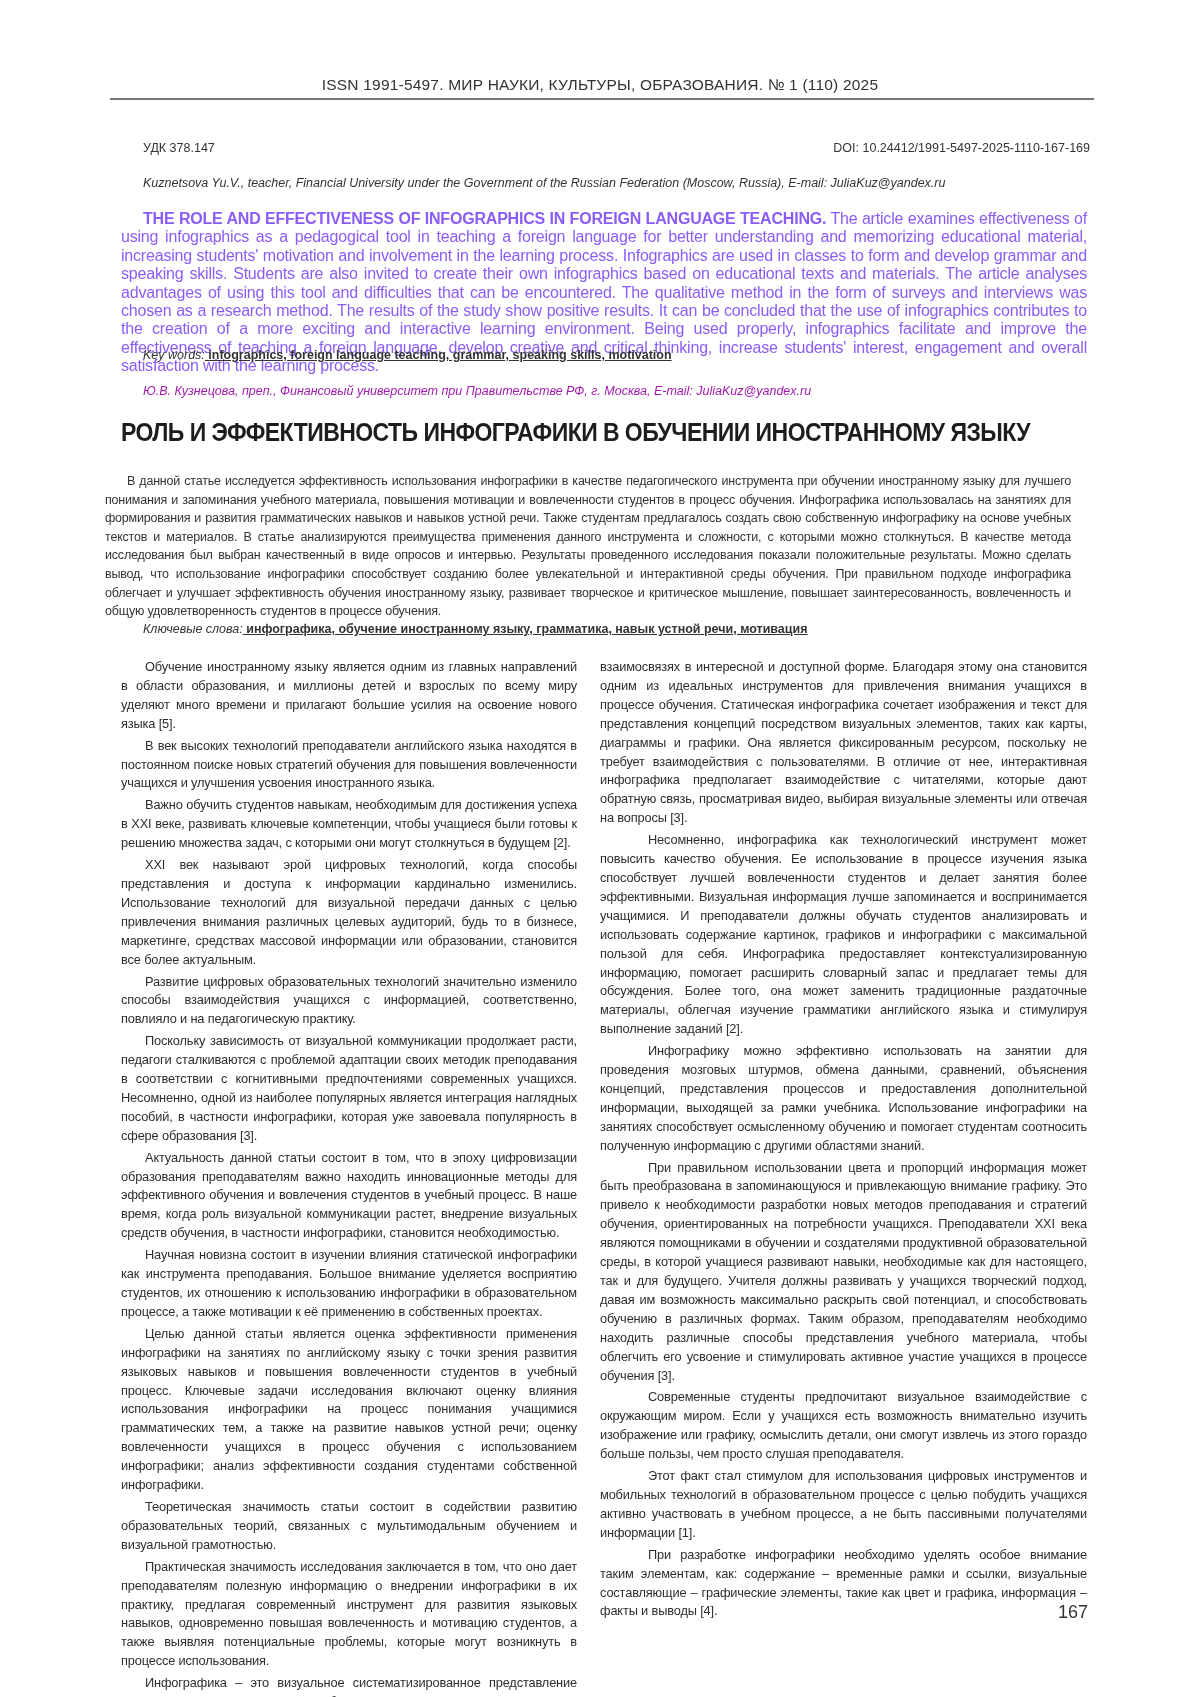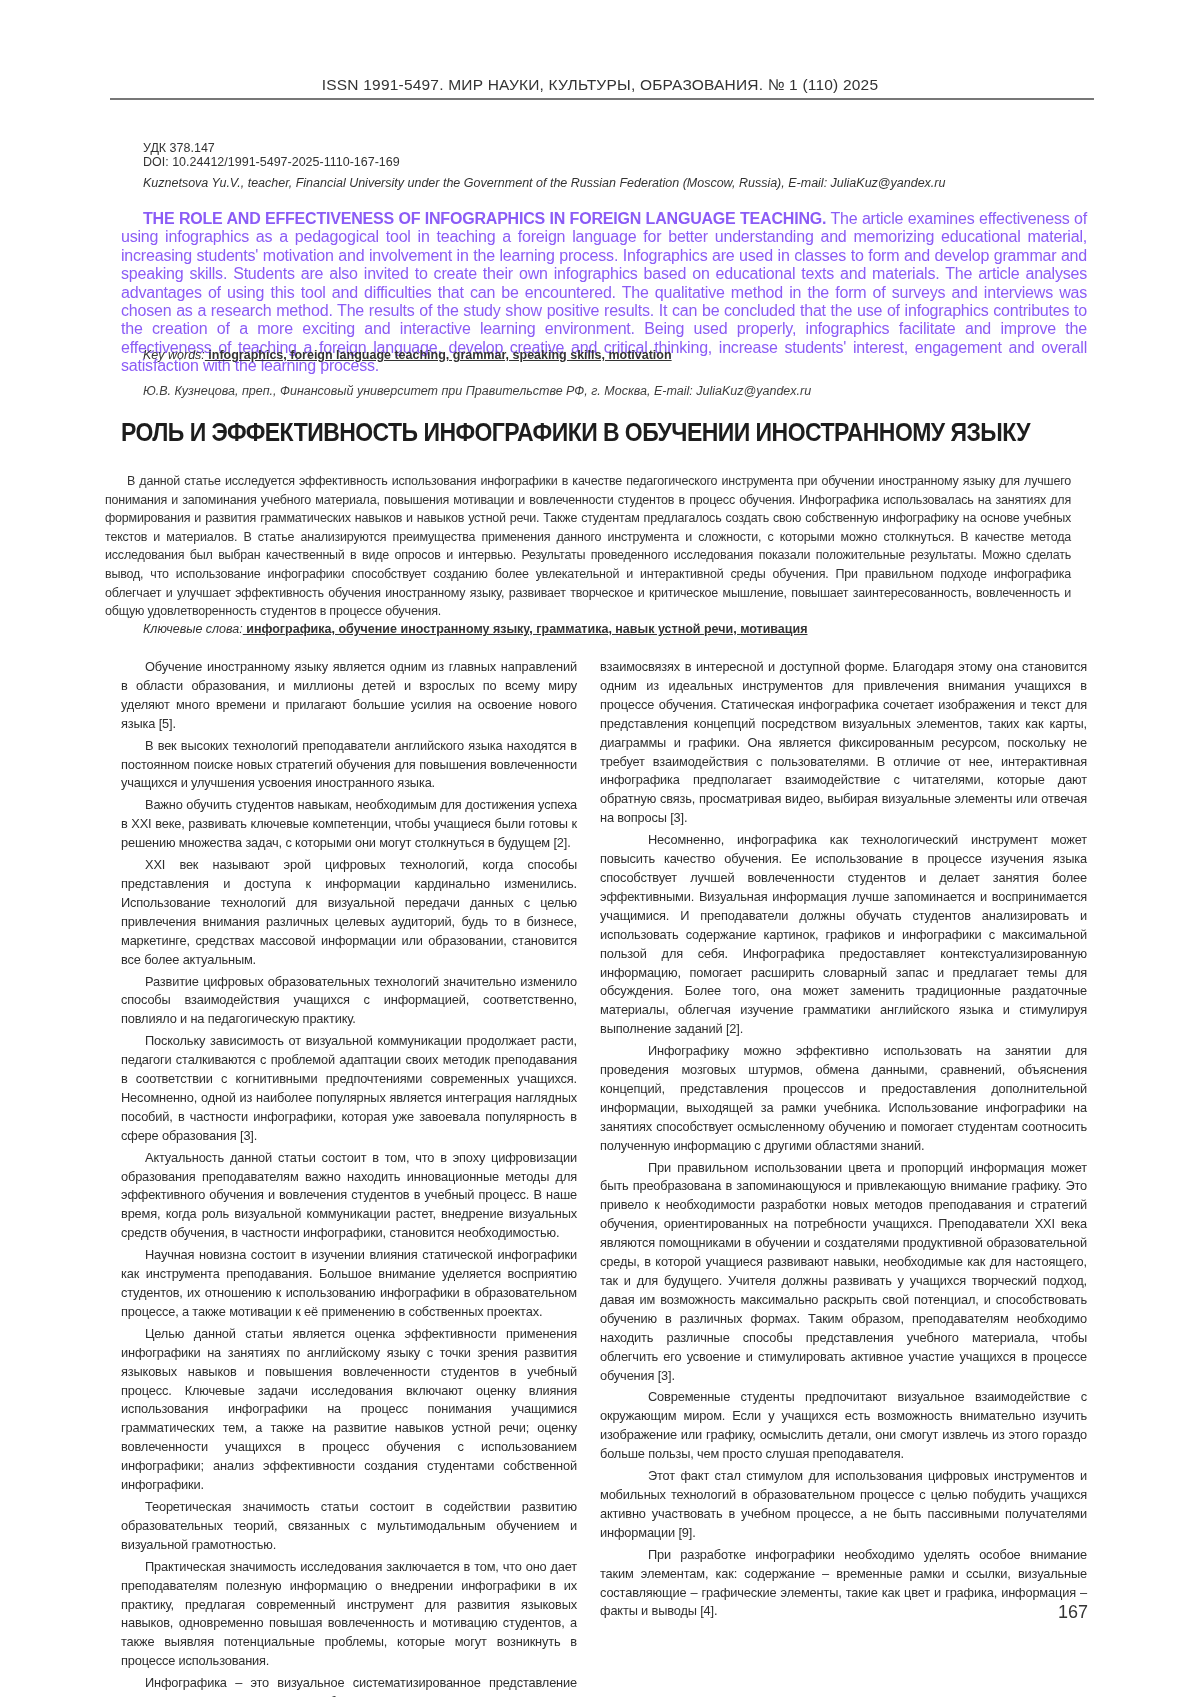--- a/index.html
+++ b/index.html
@@ -3,31 +3,31 @@
 <meta charset="utf-8">
 <style>
   html, body { margin: 0; padding: 0; background: #ffffff; }
   body { width: 1200px; height: 1697px; position: relative; overflow: hidden;
          font-family: "Liberation Sans", sans-serif; color: #2a2a2a; }
   .page { position: absolute; left: 0; top: 0; width: 1200px; height: 1192px; }
   .running-head { position: absolute; left: 110px; top: 76px; width: 980px; text-align: center;
          font-size: 15.5px; letter-spacing: 0.2px; color: #333; }
   .head-rule { position: absolute; left: 110px; top: 98px; width: 984px; height: 2px; background: #777; }
   .meta-row { position: absolute; left: 143px; top: 141px; width: 947px; font-size: 12.5px; color: #333;
-         display: flex; justify-content: space-between; flex-direction: column; }
+         display: flex; justify-content: space-between; }
   .author-en { position: absolute; left: 143px; top: 176px; width: 947px; font-size: 12.5px; font-style: italic; color: #333; }
   .author-en b, .author-ru b { font-weight: normal; }
   .abstract-en { position: absolute; left: 121px; top: 210px; width: 966px; font-size: 16px; line-height: 18.4px;
          text-align: justify; color: #8b5cf6; text-indent: 22px; letter-spacing: -0.2px; }
   .abstract-en .title-inline { font-weight: bold; }
   .keywords { text-indent: 22px; font-size: 12.5px; }
   .keywords .kw-label { font-style: italic; }
   .keywords .kw-value { font-weight: bold; text-decoration: underline; }
   .kw-en { position: absolute; left: 121px; top: 348px; width: 966px; color: #333; }
-  .author-ru { position: absolute; left: 143px; top: 384px; width: 947px; font-size: 12.5px; font-style: italic; color: #404040; }
+  .author-ru { position: absolute; left: 143px; top: 384px; width: 947px; font-size: 12.5px; font-style: italic; color: #a21caf; }
   .title-ru { position: absolute; left: 121px; top: 418px; width: 966px; font-size: 25px; font-weight: bold;
          color: #1d1d1d; letter-spacing: -0.6px; transform: scaleX(0.92); transform-origin: left center; white-space: nowrap; }
   .abstract-ru { position: absolute; left: 105px; top: 472px; width: 966px; font-size: 12.5px; line-height: 18.6px;
          text-align: justify; text-indent: 22px; color: #333; letter-spacing: -0.2px; }
   .kw-ru { position: absolute; left: 121px; top: 622px; width: 966px; color: #333; }
   .col { position: absolute; top: 658px; font-size: 12.8px; line-height: 18.9px; text-align: justify; color: #2e2e2e; letter-spacing: -0.15px; }
   .col-left { left: 121px; width: 456px; }
   .col-right { left: 600px; width: 487px; }
   .col p { margin: 0 0 0 0; text-indent: 24px; }
   .col-left p { margin-bottom: 3px; }
@@ -85,18 +85,18 @@
     <p>Практическая значимость исследования заключается в том, что оно дает преподавателям полезную информацию о внедрении инфографики в их практику, предлагая современный инструмент для развития языковых навыков, одновременно повышая вовлеченность и мотивацию студентов, а также выявляя потенциальные проблемы, которые могут возникнуть в процессе использования.</p>
     <p>Инфографика – это визуальное систематизированное представление информации, которое помогает объяснять разные темы, рассказывать о сложных</p>
   </div>
 
   <div class="col col-right">
     <p class="cont">взаимосвязях в интересной и доступной форме. Благодаря этому она становится одним из идеальных инструментов для привлечения внимания учащихся в процессе обучения. Статическая инфографика сочетает изображения и текст для представления концепций посредством визуальных элементов, таких как карты, диаграммы и графики. Она является фиксированным ресурсом, поскольку не требует взаимодействия с пользователями. В отличие от нее, интерактивная инфографика предполагает взаимодействие с читателями, которые дают обратную связь, просматривая видео, выбирая визуальные элементы или отвечая на вопросы [3].</p>
     <p class="indent2">Несомненно, инфографика как технологический инструмент может повысить качество обучения. Ее использование в процессе изучения языка способствует лучшей вовлеченности студентов и делает занятия более эффективными. Визуальная информация лучше запоминается и воспринимается учащимися. И преподаватели должны обучать студентов анализировать и использовать содержание картинок, графиков и инфографики с максимальной пользой для себя. Инфографика предоставляет контекстуализированную информацию, помогает расширить словарный запас и предлагает темы для обсуждения. Более того, она может заменить традиционные раздаточные материалы, облегчая изучение грамматики английского языка и стимулируя выполнение заданий [2].</p>
     <p class="indent2">Инфографику можно эффективно использовать на занятии для проведения мозговых штурмов, обмена данными, сравнений, объяснения концепций, представления процессов и предоставления дополнительной информации, выходящей за рамки учебника. Использование инфографики на занятиях способствует осмысленному обучению и помогает студентам соотносить полученную информацию с другими областями знаний.</p>
     <p class="indent2">При правильном использовании цвета и пропорций информация может быть преобразована в запоминающуюся и привлекающую внимание графику. Это привело к необходимости разработки новых методов преподавания и стратегий обучения, ориентированных на потребности учащихся. Преподаватели XXI века являются помощниками в обучении и создателями продуктивной образовательной среды, в которой учащиеся развивают навыки, необходимые как для настоящего, так и для будущего. Учителя должны развивать у учащихся творческий подход, давая им возможность максимально раскрыть свой потенциал, и способствовать обучению в различных формах. Таким образом, преподавателям необходимо находить различные способы представления учебного материала, чтобы облегчить его усвоение и стимулировать активное участие учащихся в процессе обучения [3].</p>
     <p class="indent2">Современные студенты предпочитают визуальное взаимодействие с окружающим миром. Если у учащихся есть возможность внимательно изучить изображение или графику, осмыслить детали, они смогут извлечь из этого гораздо больше пользы, чем просто слушая преподавателя.</p>
-    <p class="indent2">Этот факт стал стимулом для использования цифровых инструментов и мобильных технологий в образовательном процессе с целью побудить учащихся активно участвовать в учебном процессе, а не быть пассивными получателями информации [9].</p>
+    <p class="indent2">Этот факт стал стимулом для использования цифровых инструментов и мобильных технологий в образовательном процессе с целью побудить учащихся активно участвовать в учебном процессе, а не быть пассивными получателями информации [1].</p>
     <p class="indent2">При разработке инфографики необходимо уделять особое внимание таким элементам, как: содержание  – временные рамки и ссылки, визуальные составляющие  – графические элементы, такие как цвет и графика, информация  – факты и выводы [4].</p>
   </div>
 
   <div class="page-number">167</div>
 </div>
 
 </body></html>

